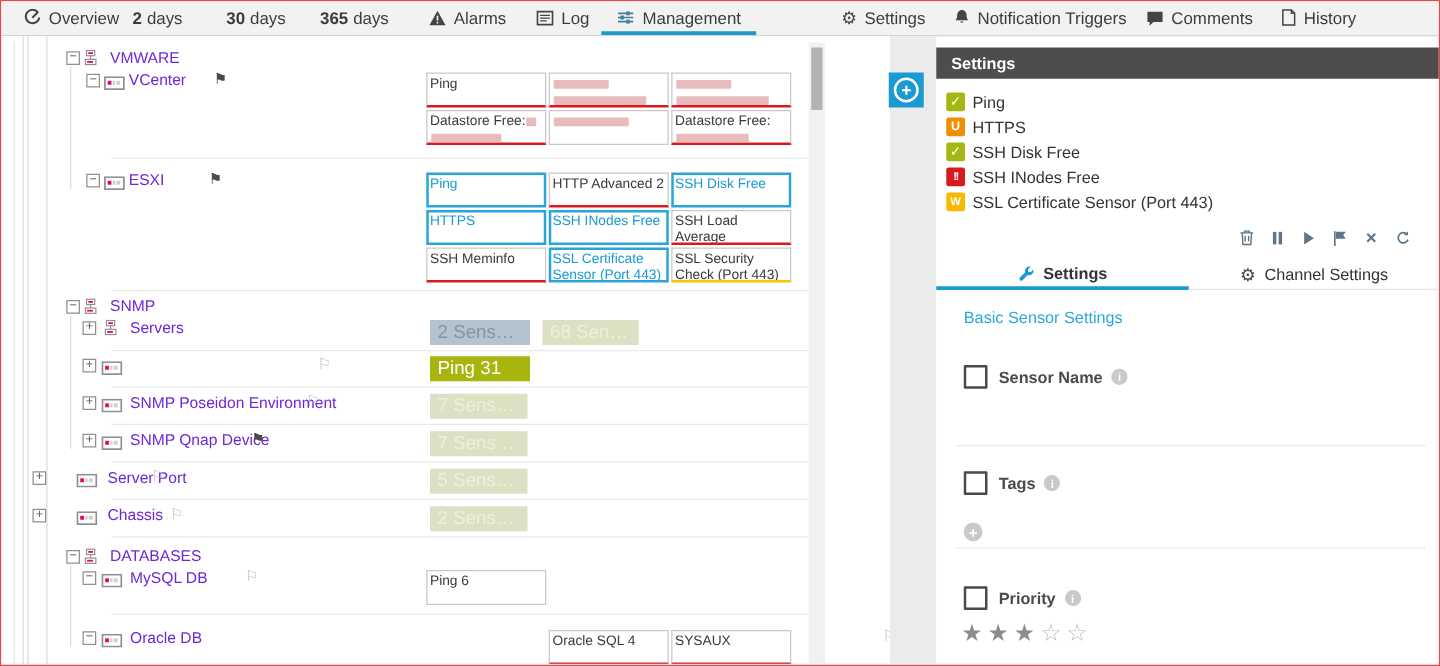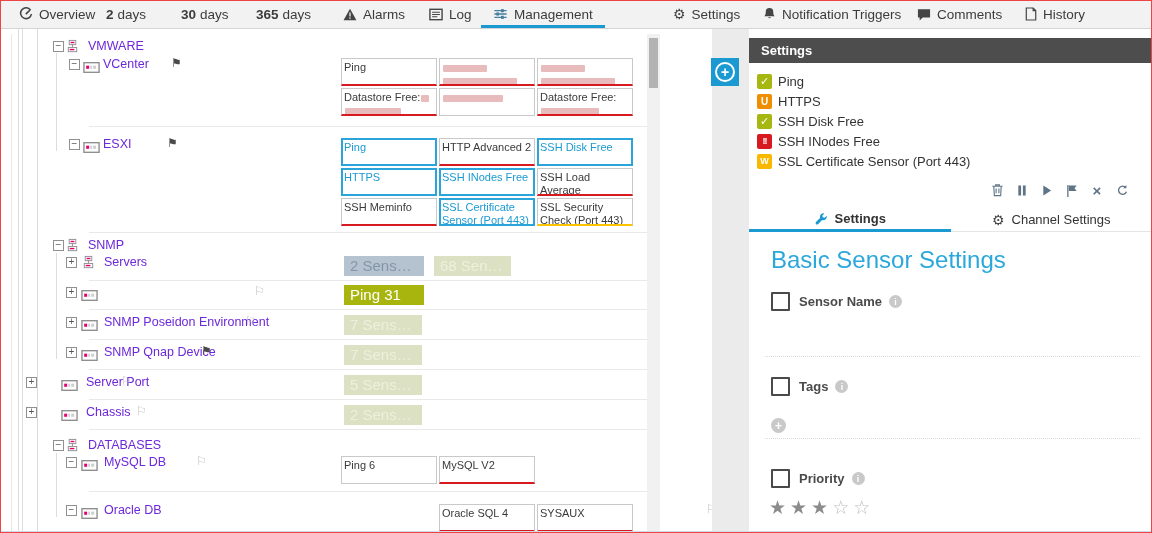--- a/index.html
+++ b/index.html
@@ -54,21 +54,21 @@
   .status-sq.unusual{background:#ef8e00;font-size:10px;}
   .status-sq.down{background:#d71a20;font-size:9px;letter-spacing:-1px;}
   .status-sq.warning{background:#f8b800;font-size:9px;}
   #toolbar{position:absolute;top:148px;right:22px;display:flex;gap:9px;align-items:center;}
   .tool{width:16px;height:16px;display:flex;align-items:center;justify-content:center;cursor:pointer;color:#5f7486;}
   #tabs{position:absolute;left:0;top:174px;width:403px;height:24px;display:flex;}
   .tab{flex:1;display:flex;align-items:center;justify-content:center;gap:7px;font-size:13px;color:#333;cursor:pointer;border-bottom:1px solid #e6e6e6;box-sizing:border-box;}
   .tab.active{font-weight:bold;border-bottom:3px solid #1b9ad2;}
   .tab .tico{display:flex;align-items:center;color:#444;}
   .tab.active .tico{color:#1b9ad2;}
-  .section-title{position:absolute;left:22px;top:212px;font-size:24px;color:#2ba7dc;}
+  .section-title{position:absolute;left:22px;top:212px;font-size:13px;color:#2ba7dc;}
   .field-row{position:absolute;left:22px;display:flex;align-items:center;}
   .checkbox{width:15px;height:15px;border:2px solid #4a4a4a;background:#fff;border-radius:1px;cursor:pointer;flex:0 0 15px;}
   .field-label{font-size:13px;font-weight:bold;color:#4a4a4a;margin-left:9px;}
   .info{width:13px;height:13px;border-radius:50%;background:#c9c9c9;color:#fff;font-size:9px;font-weight:bold;display:flex;align-items:center;justify-content:center;margin-left:7px;}
   .divider{position:absolute;left:16px;width:375px;border-top:1px dotted #d9d9d9;}
   #add-tag{position:absolute;left:22px;top:384px;width:15px;height:15px;border-radius:50%;background:#c9c9c9;color:#fff;display:flex;align-items:center;justify-content:center;font-size:12px;font-weight:bold;cursor:pointer;}
   #stars{position:absolute;left:20px;top:462px;font-size:19px;letter-spacing:4px;cursor:pointer;white-space:nowrap;}
   .star-full{color:#8c8c8c;}
   .star-empty{color:#bcbcbc;}
 </style>
@@ -302,21 +302,20 @@
       <div class="expander" style="left: 65px; top: 428px;">−</div>
       <span class="tree-ico" style="left: 80px; top: 428px;"><svg width="17" height="11" viewBox="0 0 18 12">
           <rect x="0.75" y="0.75" width="16.5" height="10.5" fill="#fdfdfd" stroke="#8f8f8f" stroke-width="1.5"></rect>
           <rect x="3.2" y="4" width="3.2" height="3.4" fill="#e4006e"></rect>
           <rect x="7.6" y="4" width="2" height="3.4" fill="#cfcfcf"></rect>
           <rect x="10.8" y="4" width="3.2" height="3.4" fill="#cfcfcf"></rect>
         </svg></span>
       <span class="tree-label" style="left: 103px; top: 426px;">MySQL DB</span>
       <span class="flag light" style="left: 195px; top: 426px;">⚐</span>
       <div class="sensor-box plain" style="left: 340px; top: 427px;"><span>Ping 6</span></div>
-      <div class="sensor-box down" style="left: 438px; top: 427px;"><span>MySQL V2</span></div>
       <div class="expander" style="left: 65px; top: 476px;">−</div>
       <span class="tree-ico" style="left: 80px; top: 476px;"><svg width="17" height="11" viewBox="0 0 18 12">
           <rect x="0.75" y="0.75" width="16.5" height="10.5" fill="#fdfdfd" stroke="#8f8f8f" stroke-width="1.5"></rect>
           <rect x="3.2" y="4" width="3.2" height="3.4" fill="#e4006e"></rect>
           <rect x="7.6" y="4" width="2" height="3.4" fill="#cfcfcf"></rect>
           <rect x="10.8" y="4" width="3.2" height="3.4" fill="#cfcfcf"></rect>
         </svg></span>
       <span class="tree-label" style="left: 103px; top: 474px;">Oracle DB</span>
       <span class="flag light" style="left: 705px; top: 474px;">⚐</span>
       <div class="sensor-box down" style="left: 438px; top: 475px;"><span>Oracle SQL 4</span></div>

